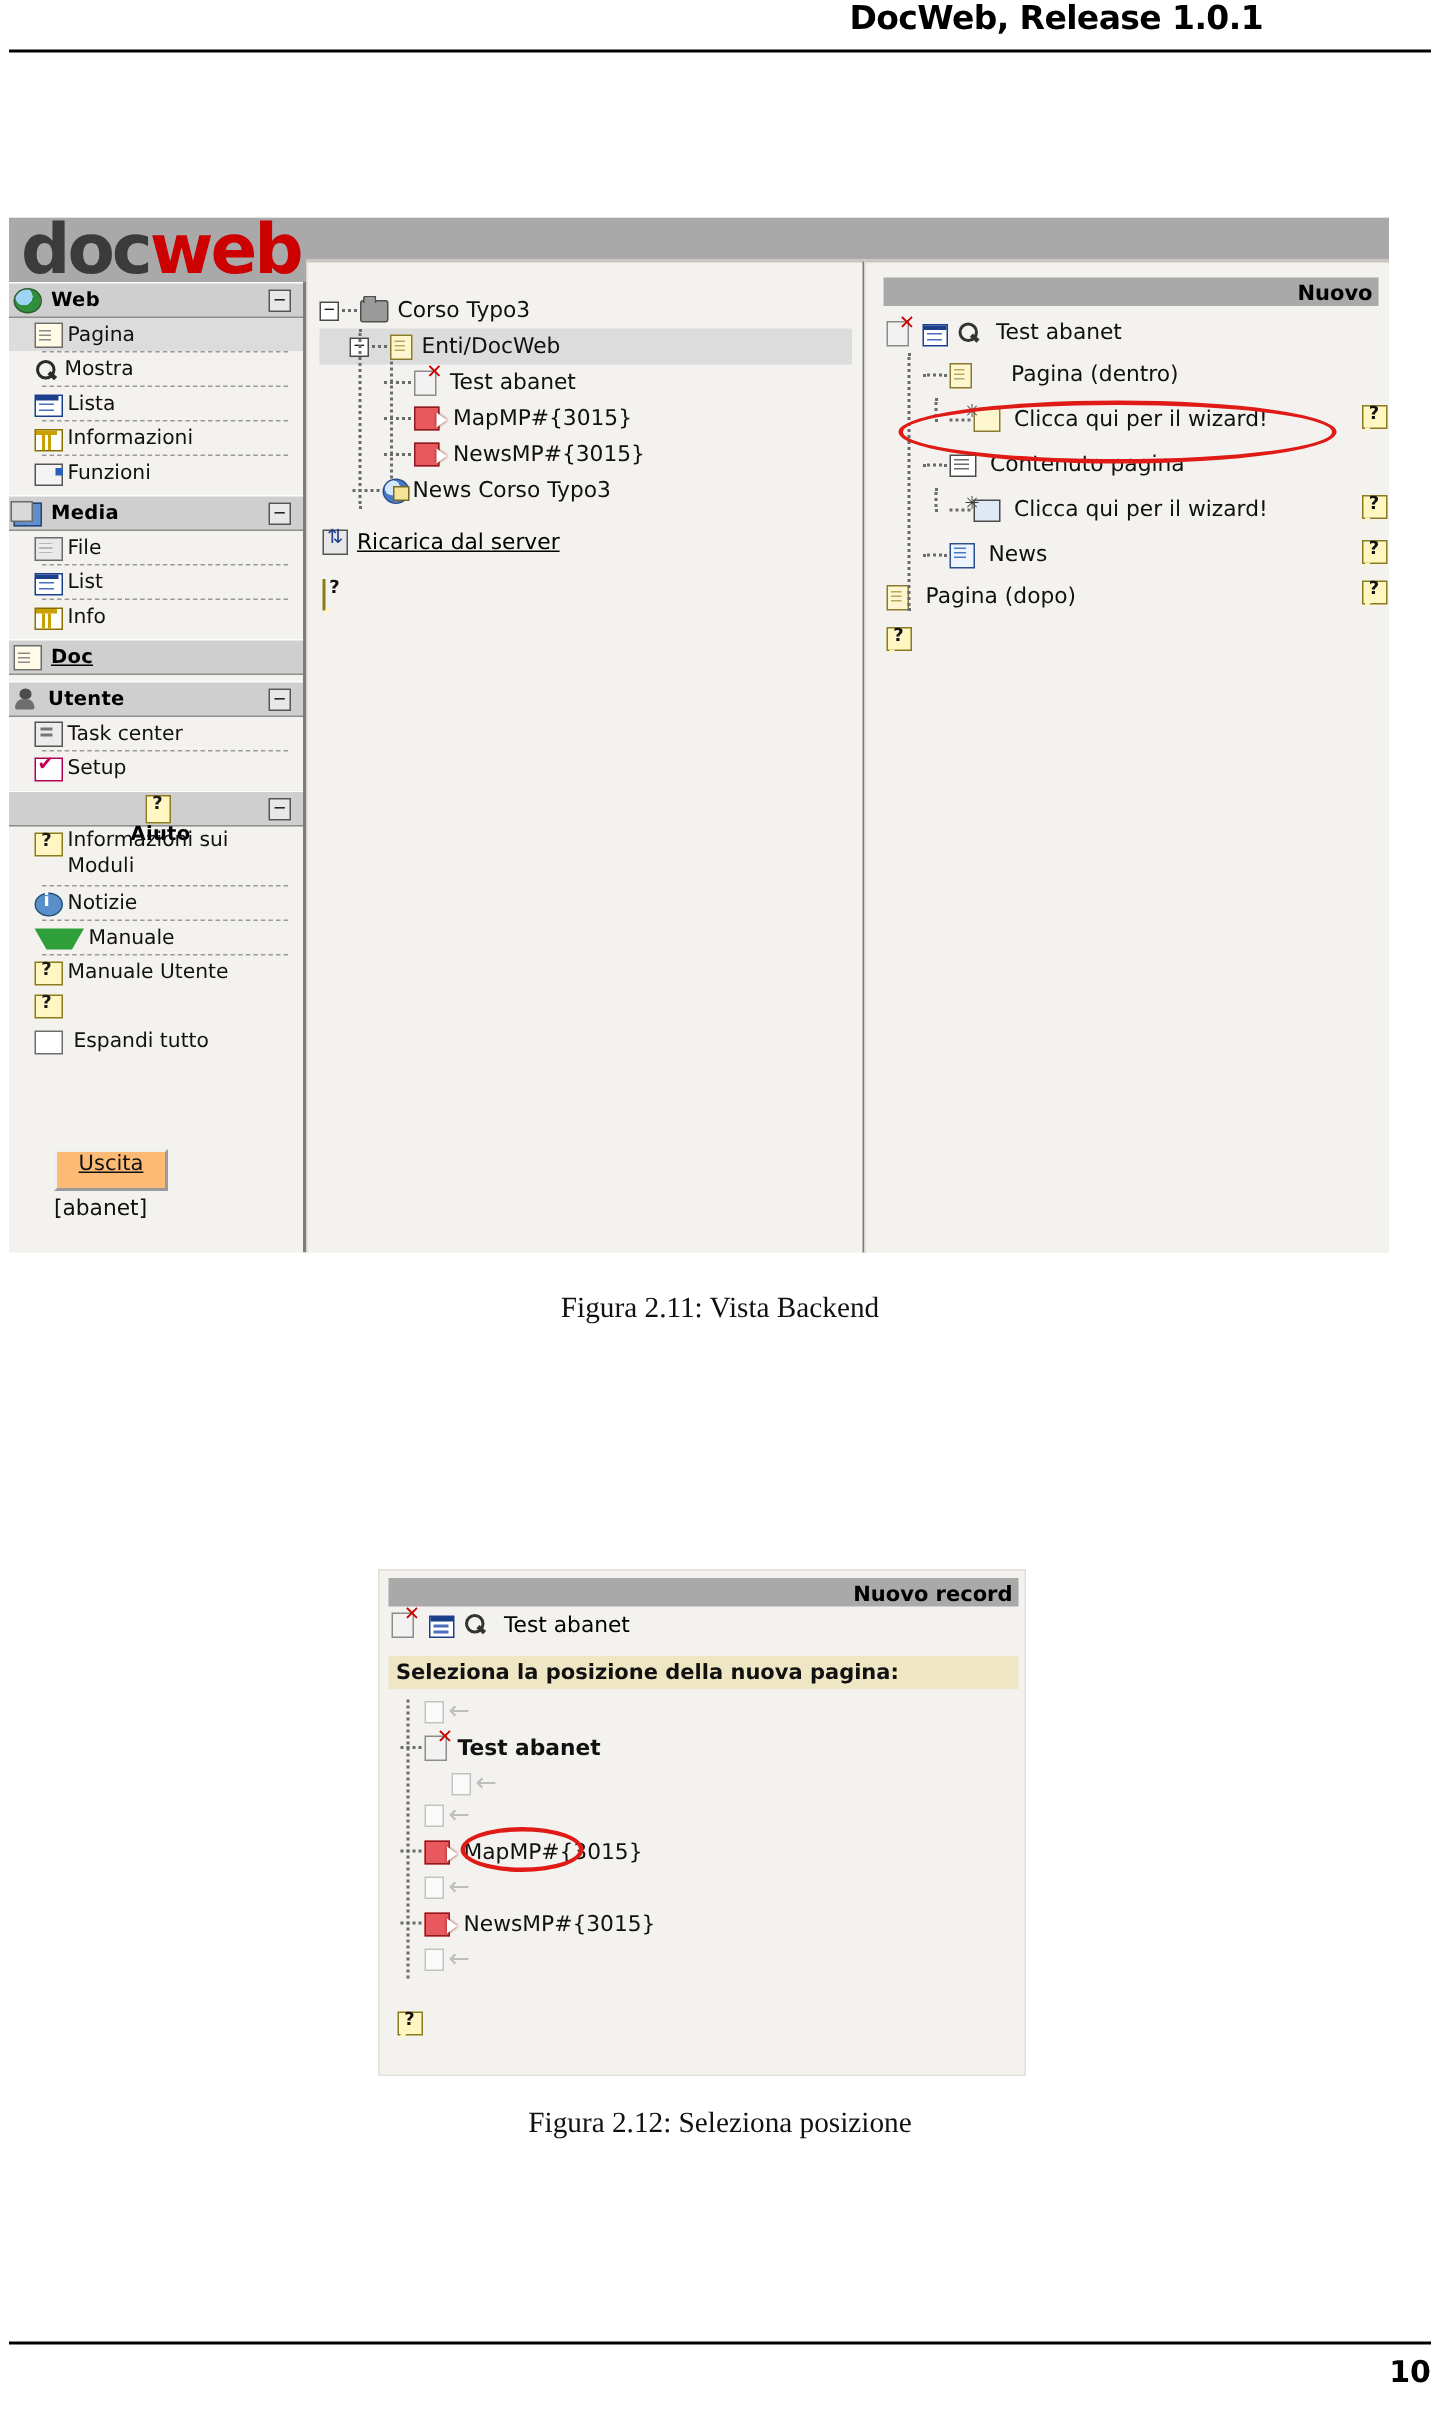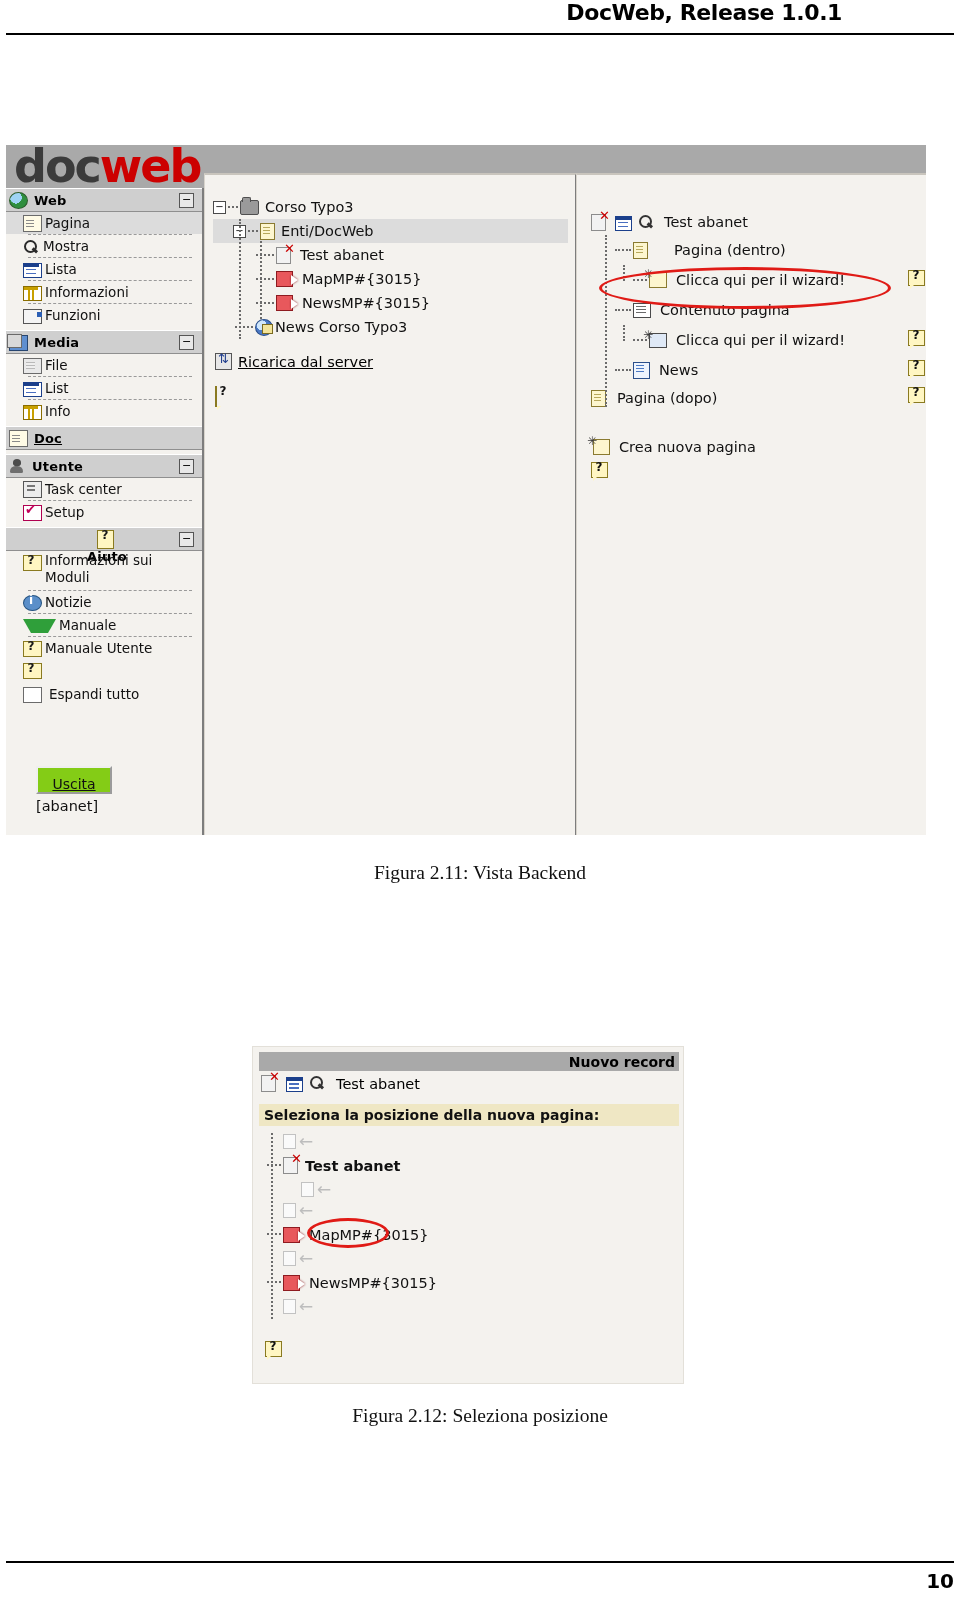--- a/index.html
+++ b/index.html
@@ -129,22 +129,22 @@
   .ico-info{width:14px;height:14px;border-radius:50%;background:#5b8fc9;
      border:1.5px solid #24527f;margin-top:2px;}
   .ico-info:after{content:"i";position:absolute;left:5px;top:-3px;color:#fff;font-size:12px;
      font-weight:bold;}
   .ico-manual{width:0;height:0;margin-top:2px;
      border-left:8px solid transparent;border-right:8px solid transparent;
      border-top:14px solid #2f9f3a;}
   .ico-checkbox{width:14px;height:14px;border:1.5px solid #6b6b6b;background:#fff;margin-top:2px;}
   .btn-uscita{
     position:absolute;left:30px;top:578px;width:72px;height:24px;
-    background:#84cc16;border:2px outset #efefef;color:#111;
-    font-size:14px;display:flex;align-items:flex-end;justify-content:center;
+    background:#fdba74;border:2px outset #efefef;color:#111;
+    font-size:14px;display:flex;align-items:flex-start;justify-content:center;
     font-family:"DejaVu Sans",sans-serif;
   }
   .btn-uscita span{text-decoration:underline;}
   .abanet{
     position:absolute;left:30px;top:610px;font-size:14.5px;color:#111;
   }
   
   .treecol{
     position:absolute;left:198px;top:28px;width:370px;height:662px;
     background:#f4f2ee;border-left:1px solid #d8d4cc;border-right:2px solid #7d7d7d;
@@ -433,20 +433,23 @@
     <div class="reloadrow">
       <span class="ico-reload"></span>
       <span class="tlabel ul">Ricarica dal server</span>
     </div>
     <div style="position:absolute;left:10px;top:212px;">
       <span class="helpq"></span>
     </div>
   </div>
 
   <div class="newcol">
+    <div class="titlebar">
+      <span>Nuovo</span>
+    </div>
 
     <div class="nbody">
       <div class="nrow" style="height:26px;">
         <span class="ico-pageX"></span>
         <span class="ico-list" style="margin-left:9px;position:relative;"></span>
         <span class="ico-lens"></span>
         <span class="tlabel" style="margin-left:11px;">Test abanet</span>
       </div>
 
       <div class="nrow" style="padding-left:22px;">
@@ -481,24 +484,20 @@
         <span class="tlabel" style="margin-left:9px;">News</span>
         <span class="qmark helpq"></span>
       </div>
 
       <div class="nrow" style="height:26px;">
         <span class="ico-pageY"></span>
         <span class="tlabel" style="margin-left:11px;">Pagina (dopo)</span>
         <span class="qmark helpq" style="top:2px;"></span>
       </div>
 
-      <div class="nrow" style="height:44px;align-items:flex-end;">
-        <span class="ico-newpage"></span>
-        <span class="tlabel" style="margin-left:9px;">Crea nuova pagina</span>
-      </div>
 
       <div class="nrow" style="height:30px;">
         <span class="helpq"></span>
       </div>
 
       <div class="nvline" style="left:14px;top:26px;height:172px;"></div>
       <div class="nvline" style="left:32px;top:56px;height:16px;"></div>
       <div class="nvline" style="left:32px;top:116px;height:16px;"></div>
     </div>
 

